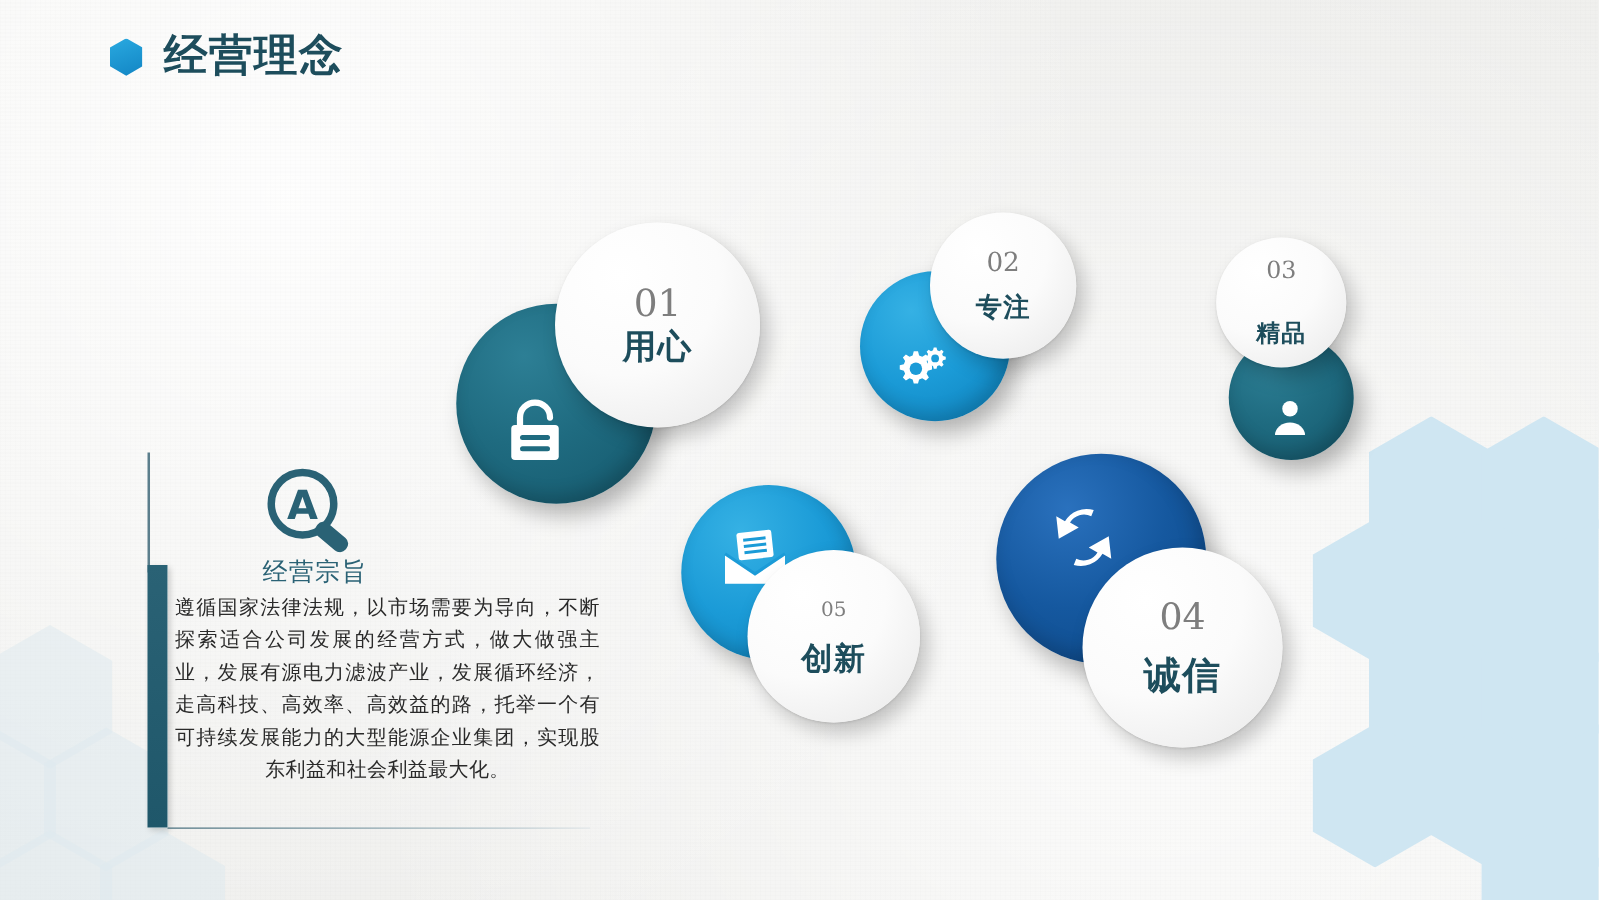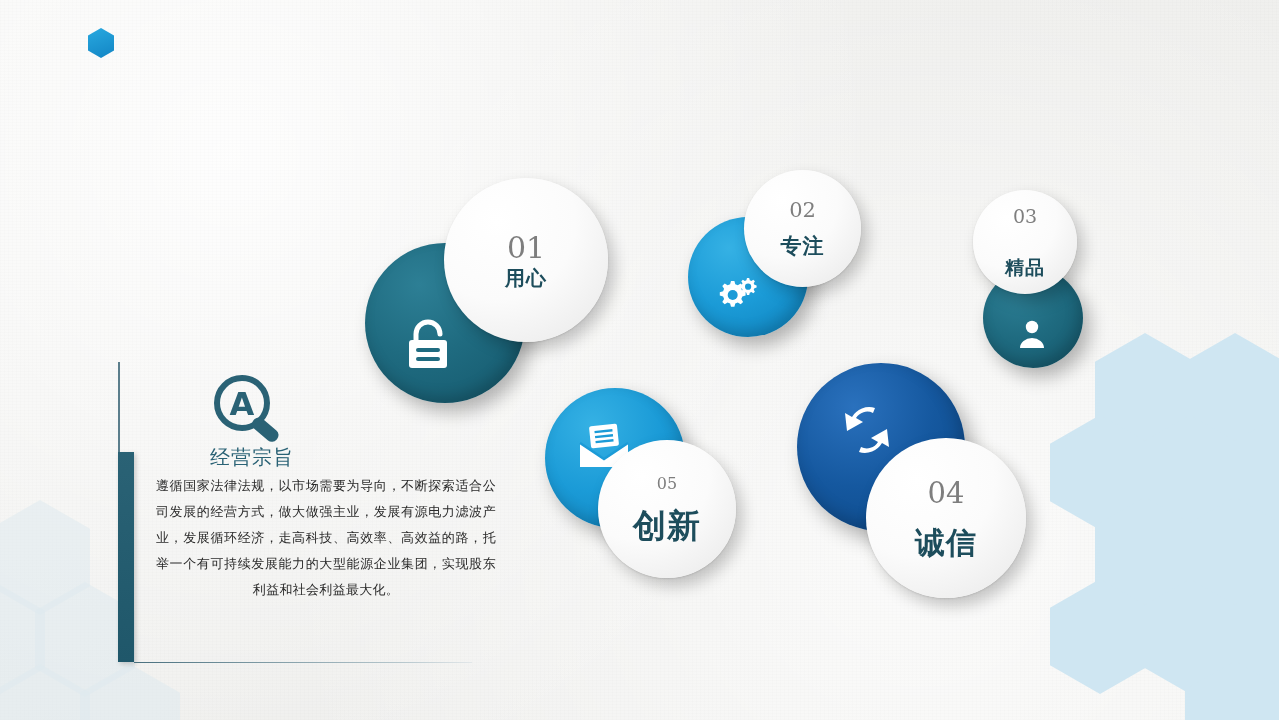--- a/index.html
+++ b/index.html
@@ -104,25 +104,25 @@
     margin-top: 2px;
     font-family: "DejaVu Sans", sans-serif;
     font-size: 20px;
     font-weight: normal;
     color: #2a6275;
     letter-spacing: 1px;
   }
 
   .body-text {
     position: absolute;
-    left: 156px;
+    left: 140px;
     top: 474px;
     width: 340px;
-    font-family: Liberation Mono, monospace;
-    font-size: 13px;
+    font-family: Liberation Sans, sans-serif;
+    font-size: 16px;
     line-height: 26px;
     color: #2a2a2a;
     text-align: justify;
     text-align-last: center;
     letter-spacing: .3px;
   }
 
   
   .c {
     position: absolute;
@@ -183,20 +183,21 @@
   <div class="hex" style="left:1185px; top:661px;"></div>
 
   <div class="hex faint" style="left:-10px; top:500px;"></div>
   <div class="hex faint" style="left:-55px; top:582px;"></div>
   <div class="hex faint" style="left:35px;  top:582px;"></div>
   <div class="hex faint" style="left:-10px; top:664px;"></div>
   <div class="hex faint" style="left:80px;  top:664px;"></div>
 
   <div class="header">
     <div class="hex-bullet"></div>
+    <div class="page-title">经营理念</div>
   </div>
 
   <div class="panel">
     <div class="panel-vline"></div>
   </div>
   <div class="panel-bar" style="position:absolute; left:118px; top:452px;"></div>
   <div class="panel-hline"></div>
 
   <div class="purpose-head">
     <svg class="mag-icon" width="92" height="70" viewBox="0 0 92 70">
@@ -212,21 +213,21 @@
   <div class="c c-color teal" style="left:365px; top:243px; width:160px; height:160px;">
     <svg class="ico" width="52" height="58" viewBox="0 0 52 58" style="margin-left:-34px; margin-top:44px;">
       <path d="M14 24 v-6 a12 12 0 0 1 24 0" fill="none" stroke="#fff" stroke-width="5" stroke-linecap="round"></path>
       <rect x="7" y="24" width="38" height="28" rx="3" fill="#fff"></rect>
       <rect x="14" y="32" width="24" height="4" rx="2" fill="#1f6b80"></rect>
       <rect x="14" y="41" width="24" height="4" rx="2" fill="#1f6b80"></rect>
     </svg>
   </div>
   <div class="c c-white" style="left:444px; top:178px; width:164px; height:164px;">
     <span class="c-num" style="font-size:30px; margin-bottom:5px;">01</span>
-    <span class="c-lbl" style="font-size:20px;">用心</span>
+    <span class="c-lbl" style="font-size:27px;">用心</span>
   </div>
 
   <div class="c c-color sky" style="left:688px; top:217px; width:120px; height:120px;">
     <svg class="ico" width="46" height="40" viewBox="0 0 46 40" style="margin-left:-22px; margin-top:34px;">
       <path d="M17 7 l3.4 0 0.9 3.3 2.5 1.0 2.9-1.8 2.4 2.4 -1.8 2.9 1.0 2.5 3.3 0.9 0 3.4 -3.3 0.9 -1.0 2.5 1.8 2.9 -2.4 2.4 -2.9-1.8 -2.5 1.0 -0.9 3.3 -3.4 0 -0.9-3.3 -2.5-1.0 -2.9 1.8 -2.4-2.4 1.8-2.9 -1.0-2.5 -3.3-0.9 0-3.4 3.3-0.9 1.0-2.5 -1.8-2.9 2.4-2.4 2.9 1.8 2.5-1.0z" fill="#fff"></path>
       <circle cx="18.7" cy="21" r="5" fill="#1b9bd7"></circle>
       <path d="M33 4 l2.2 0 0.6 2.2 1.6 0.7 1.9-1.2 1.6 1.6 -1.2 1.9 0.7 1.6 2.2 0.6 0 2.2 -2.2 0.6 -0.7 1.6 1.2 1.9 -1.6 1.6 -1.9-1.2 -1.6 0.7 -0.6 2.2 -2.2 0 -0.6-2.2 -1.6-0.7 -1.9 1.2 -1.6-1.6 1.2-1.9 -0.7-1.6 -2.2-0.6 0-2.2 2.2-0.6 0.7-1.6 -1.2-1.9 1.6-1.6 1.9 1.2 1.6-0.7z" fill="#fff"></path>
       <circle cx="34.1" cy="12.7" r="3.1" fill="#1b9bd7"></circle>
     </svg>
   </div>
@@ -247,31 +248,31 @@
   </div>
 
   <div class="c c-color navy" style="left:797px; top:363px; width:168px; height:168px;">
     <svg class="ico" width="66" height="60" viewBox="0 0 66 60" style="margin-left:-28px; margin-top:-34px;">
       <path d="M41 8 a20 20 0 0 0 -23 9 l-7-4 2 18 16-9 -7-4 a13 13 0 0 1 17-5z" fill="#fff"></path>
       <path d="M25 52 a20 20 0 0 0 23-9 l7 4 -2-18 -16 9 7 4 a13 13 0 0 1 -17 5z" fill="#fff"></path>
     </svg>
   </div>
   <div class="c c-white" style="left:866px; top:438px; width:160px; height:160px;">
     <span class="c-num" style="font-size:29px; margin-bottom:20px;">04</span>
-    <span class="c-lbl" style="font-size:30px;">诚信</span>
+    <span class="c-lbl" style="font-size:30px;font-family:Liberation Mono, monospace;">诚信</span>
   </div>
 
   <div class="c c-color sky" style="left:545px; top:388px; width:140px; height:140px;">
     <svg class="ico" width="56" height="48" viewBox="0 0 56 48" style="margin-left:-22px; margin-top:-22px;">
       <rect x="14" y="2" width="28" height="22" rx="2" fill="#fff" transform="rotate(-6 28 13)"></rect>
       <rect x="19" y="7" width="18" height="2.4" fill="#1b9bd7" transform="rotate(-6 28 13)"></rect>
       <rect x="19" y="12" width="18" height="2.4" fill="#1b9bd7" transform="rotate(-6 28 13)"></rect>
       <rect x="19" y="17" width="18" height="2.4" fill="#1b9bd7" transform="rotate(-6 28 13)"></rect>
       <path d="M4 20 L28 36 L52 20 L52 44 L4 44 Z" fill="#fff"></path>
       <path d="M4 20 L28 36 L52 20" fill="none" stroke="#1b9bd7" stroke-width="2.5"></path>
     </svg>
   </div>
   <div class="c c-white" style="left:598px; top:440px; width:138px; height:138px;">
     <span class="c-num" style="font-size:16px; margin-bottom:18px;">05</span>
-    <span class="c-lbl" style="font-size:33px;font-family:Liberation Serif, serif;">创新</span>
+    <span class="c-lbl" style="font-size:25px;">创新</span>
   </div>
 
 </div>
 
 </body></html>

